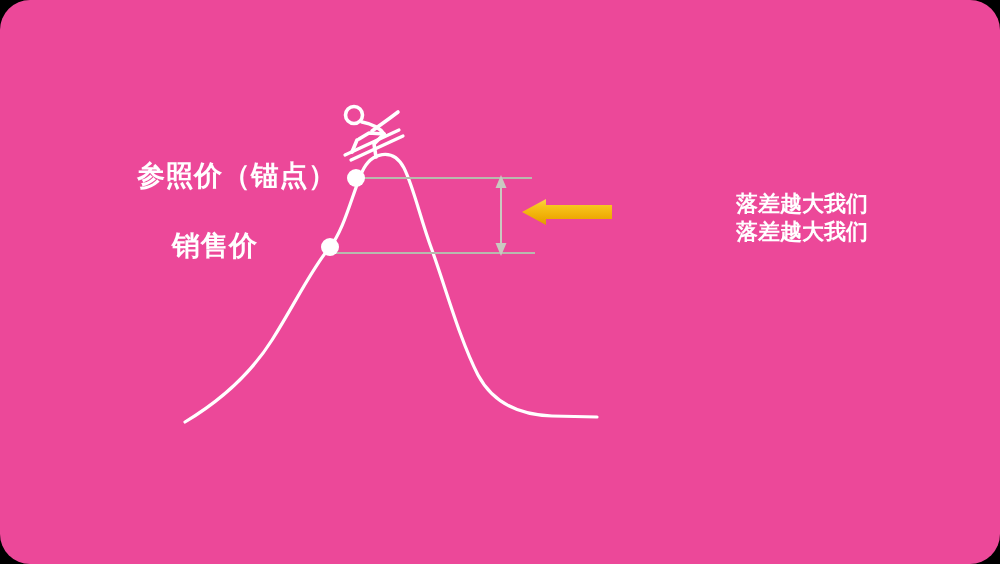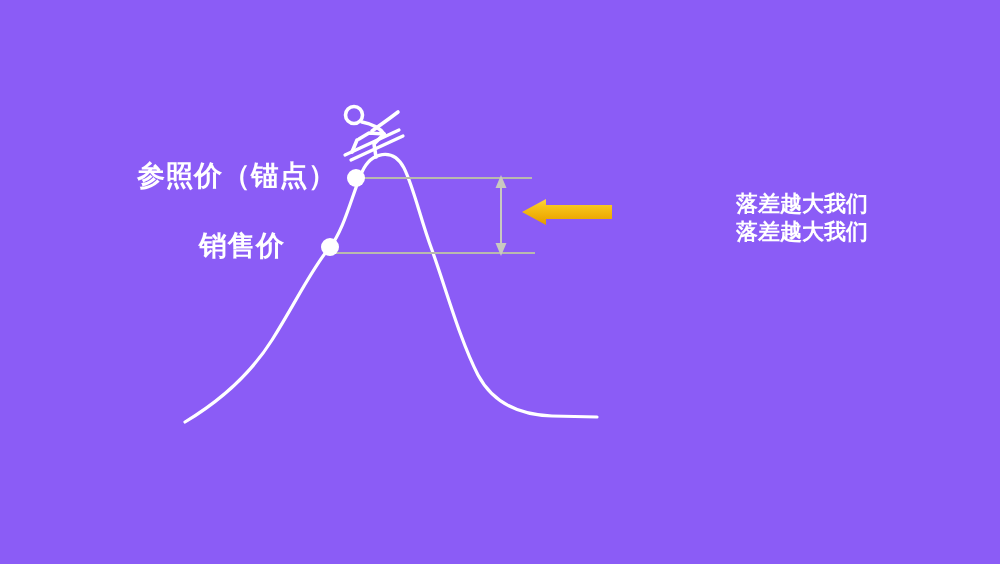--- a/index.html
+++ b/index.html
@@ -8,22 +8,23 @@
     padding: 0;
     background: #000000;
   }
   body {
     font-family: "Liberation Sans", "DejaVu Sans", sans-serif;
   }
   #slide {
     position: relative;
     width: 1000px;
     height: 564px;
-    background: #8b5cf6;
+    background: #ec4899;
     overflow: hidden;
+    border-radius: 30px;
   }
   #figure-svg {
     position: absolute;
     left: 0;
     top: 0;
     width: 1000px;
     height: 564px;
     display: block;
   }
   .label {
@@ -34,21 +35,21 @@
     white-space: nowrap;
     line-height: 1.15;
     font-family: "DejaVu Sans", "Liberation Sans", sans-serif;
   }
   #label-anchor {
     left: 137px;
     top: 160px;
     font-size: 28px;
   }
   #label-sale {
-    left: 199px;
+    left: 172px;
     top: 230px;
     font-size: 28px;
   }
   #callout {
     position: absolute;
     left: 628px;
     top: 190px;
     width: 240px;
     text-align: right;
     color: #ffffff;

